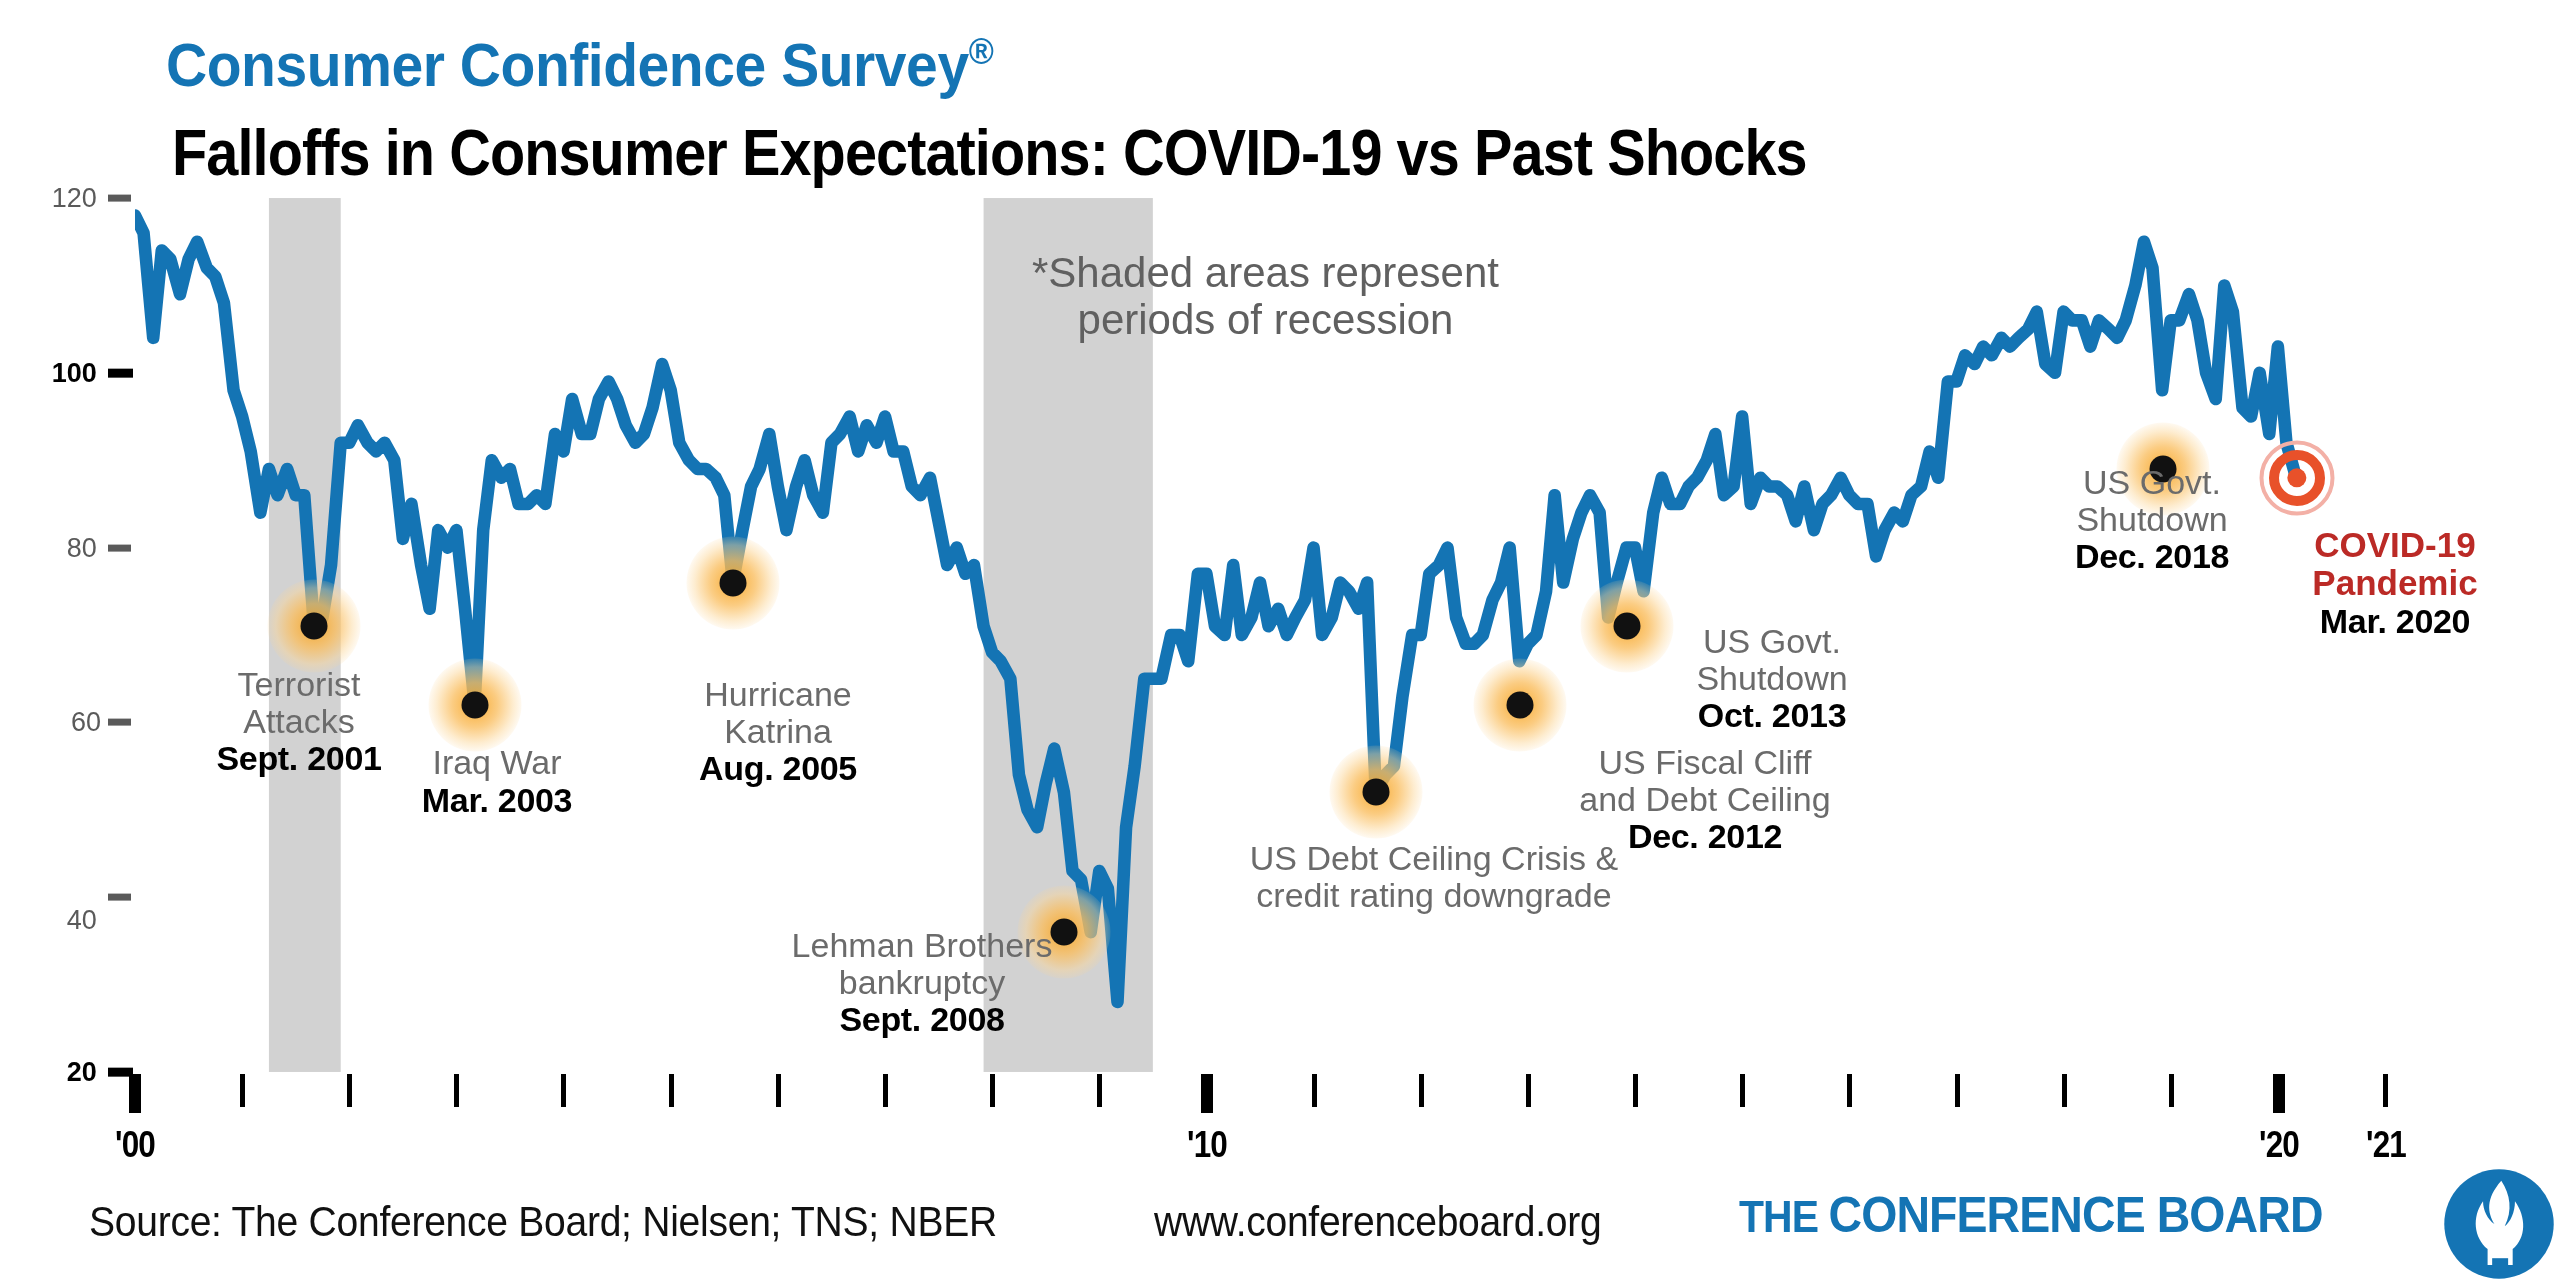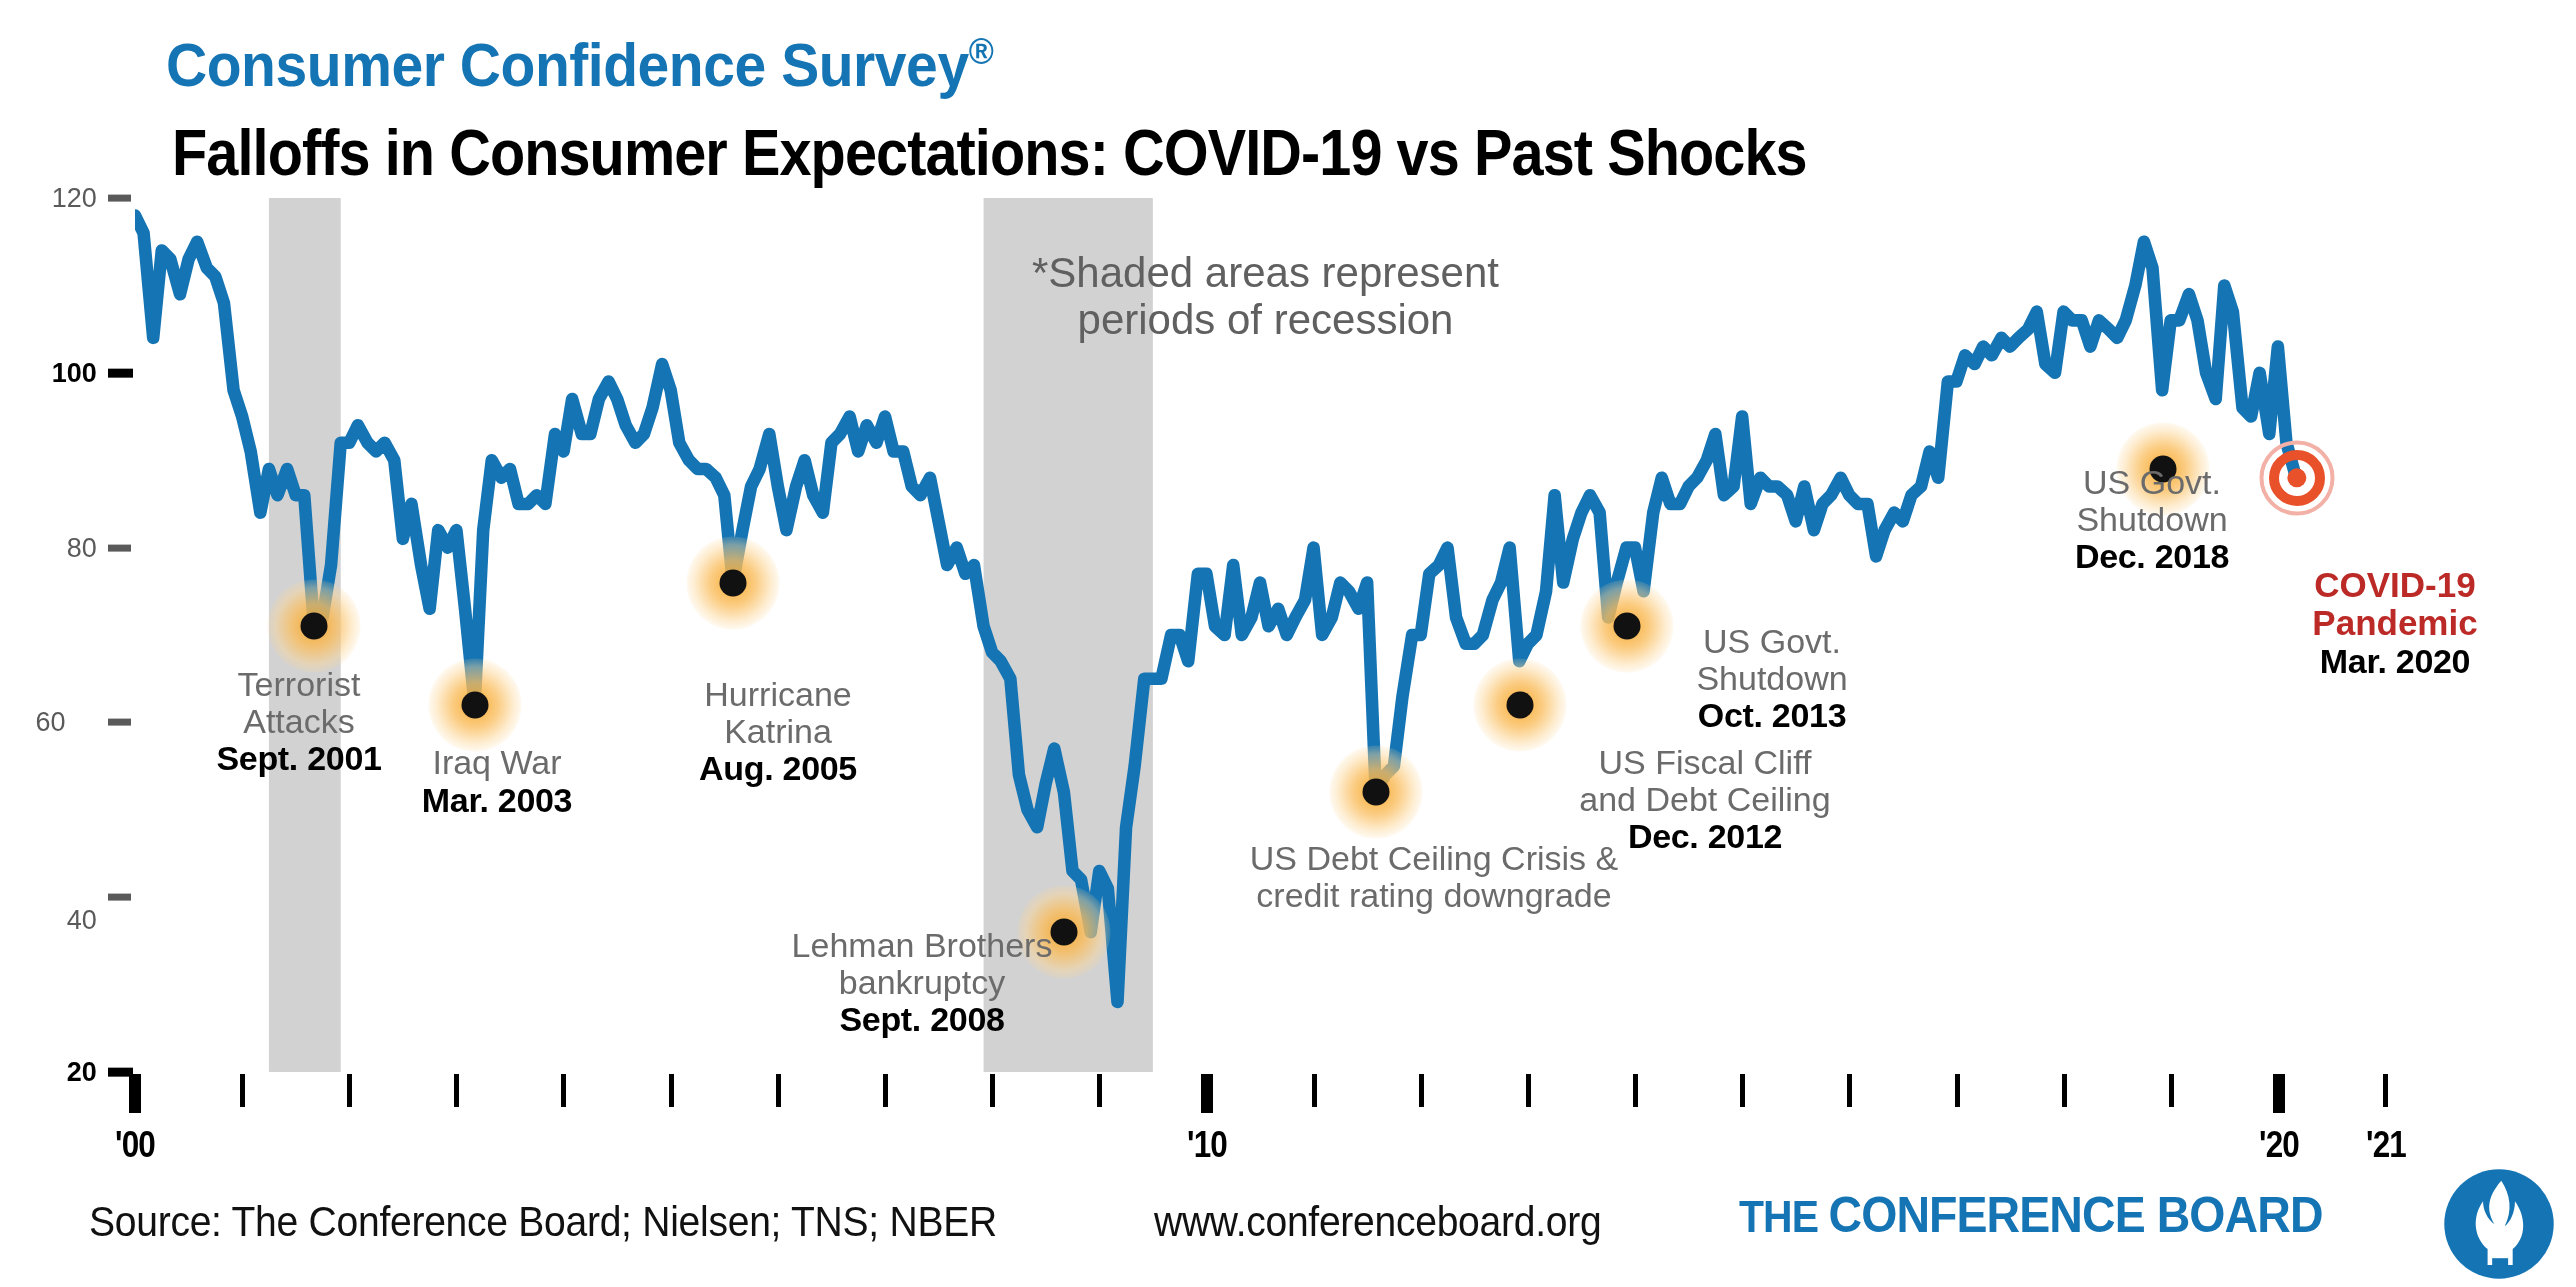--- a/index.html
+++ b/index.html
@@ -139,21 +139,21 @@
     <div id="overlay"></div>
   </div>
 
   <div id="yaxis">
       <div class="ytick-label" style="left: 9.7px; top: 198px;">120</div>
       <div class="ytick-mark" style="left: 108px; top: 198px;"></div>
       <div class="ytick-label bold" style="left: 9.7px; top: 373px;">100</div>
       <div class="ytick-mark bold" style="left: 108px; top: 373px;"></div>
       <div class="ytick-label" style="left: 9.7px; top: 548px;">80</div>
       <div class="ytick-mark" style="left: 108px; top: 548px;"></div>
-      <div class="ytick-label" style="left: 7px; top: 722px; text-align: center;">60</div>
+      <div class="ytick-label" style="left: 14px; top: 722px;">60</div>
       <div class="ytick-mark" style="left: 108px; top: 722px;"></div>
       <div class="ytick-label" style="left: 9.7px; top: 897px; margin-top: 23px;">40</div>
       <div class="ytick-mark" style="left: 108px; top: 897px;"></div>
       <div class="ytick-label bold" style="left: 9.7px; top: 1072px;">20</div>
       <div class="ytick-mark bold" style="left: 108px; top: 1072px;"></div>
     </div>
   <div id="xaxis">
       <div class="xtick major" style="left: 129px; top: 1074px; height: 39px;"></div>
       <div class="xtick-label" style="left: 135px; top: 1124px;">'00</div>
       <div class="xtick" style="left: 240px; top: 1074px; height: 33px;"></div>
@@ -253,21 +253,21 @@
       <div class="evt" style="left: 2152px; top: 464px; transform: translateX(-50%);">
         <div class="evt-name">US Govt.</div>
         <div class="evt-name">Shutdown</div>
         <div class="evt-date">Dec. 2018</div>
       </div>
       <div class="marker" style="left: 2297px; top: 478px;">
         <div class="target-outer"></div>
         <div class="target-mid"></div>
         <div class="target-inner"></div>
       </div>
-      <div class="evt covid" style="left: 2395px; top: 526px; transform: translateX(-50%); margin-top: 40px;">
+      <div class="evt covid" style="left: 2395px; top: 526px; transform: translateX(-50%);">
         <div class="evt-name">COVID-19</div>
         <div class="evt-name">Pandemic</div>
         <div class="evt-date">Mar. 2020</div>
       </div>
     </div>
 
   <div class="footer-src">Source: The Conference Board; Nielsen; TNS; NBER</div>
   <div class="footer-url">www.conferenceboard.org</div>
   <div class="logo">
     <span class="the">THE </span><span>CONFERENCE BOARD</span>

